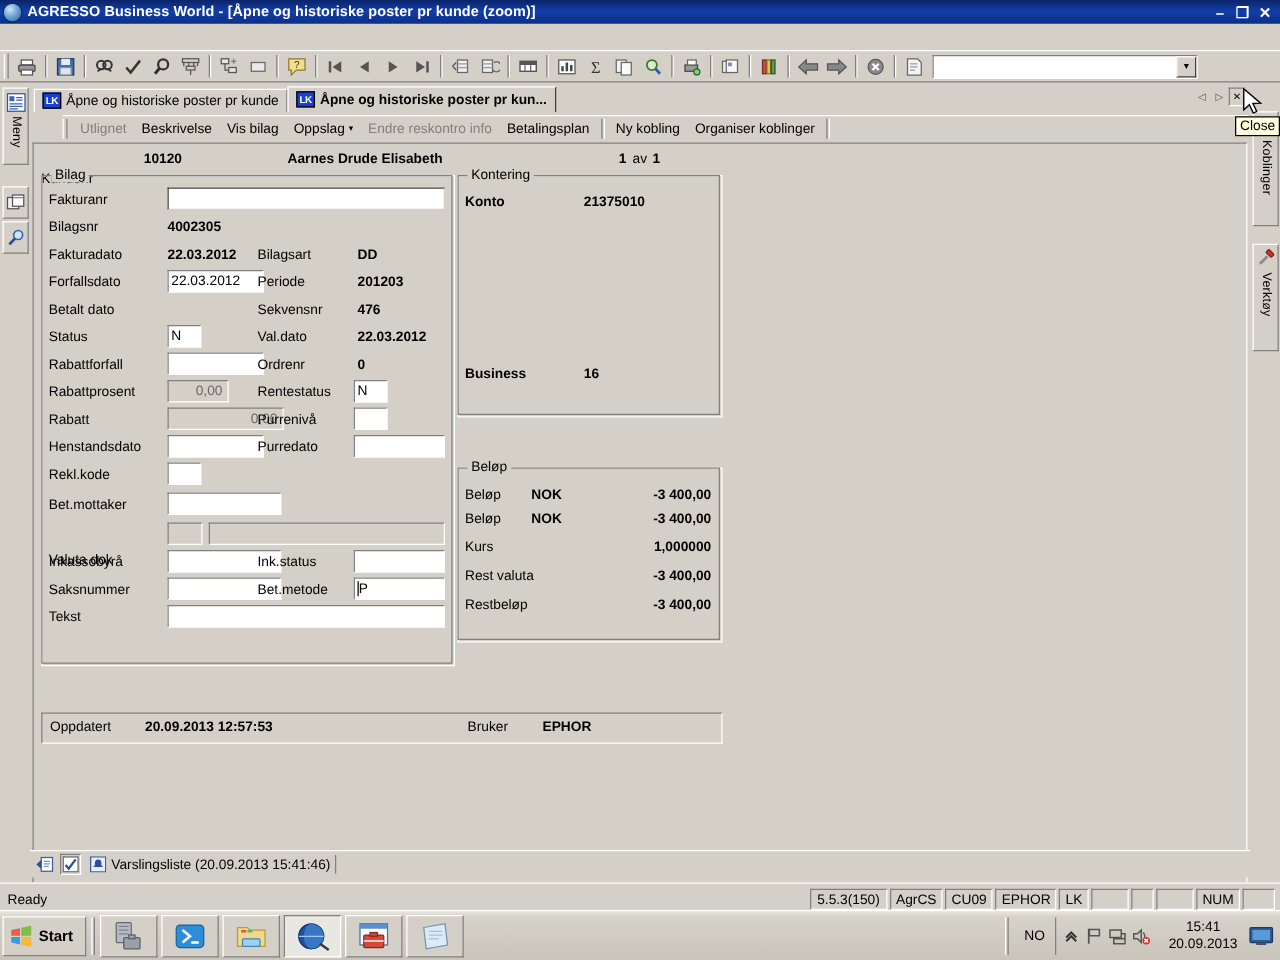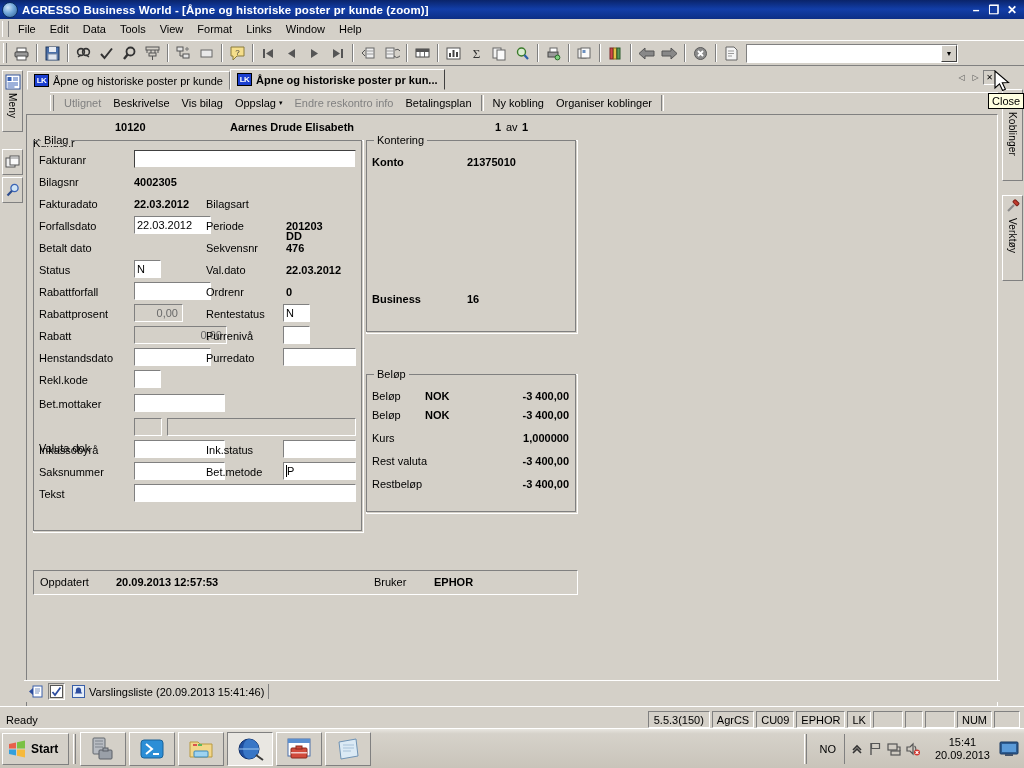--- a/index.html
+++ b/index.html
@@ -241,32 +241,20 @@
   <div class="titlebar">
     <div class="tb-icon"></div>
     <div class="tb-text">AGRESSO Business World - [Åpne og historiske poster pr kunde (zoom)]</div>
     <div class="tb-btns">
       <div class="tb-btn flat">–</div>
       <div class="tb-btn flat">❐</div>
       <div class="tb-btn flat">✕</div>
     </div>
   </div>
 
-  <div class="menubar">
-    <div class="grip"></div>
-    <div class="menu-item">File</div>
-    <div class="menu-item">Edit</div>
-    <div class="menu-item">Data</div>
-    <div class="menu-item">Tools</div>
-    <div class="menu-item">View</div>
-    <div class="menu-item">Format</div>
-    <div class="menu-item">Links</div>
-    <div class="menu-item">Window</div>
-    <div class="menu-item">Help</div>
-  </div>
 
   <div class="toolbar">
     <div class="tb-grip"></div>
 
     <div class="tbtn">
       <svg width="17" height="17" viewBox="0 0 17 17">
           <rect x="4" y="3" width="9" height="4" fill="#fff" stroke="#555"></rect>
           <rect x="2" y="7" width="13" height="5" rx="1" fill="#9a9a9a" stroke="#444"></rect>
           <rect x="4" y="11" width="9" height="4" fill="#fff" stroke="#555"></rect>
         </svg>
@@ -617,21 +605,21 @@
       <div class="fld" style="left:107px; top:347px; width:91px;">
         <span></span>
       </div>
 
       <span class="lbl" style="left:12px; top:373px;">Tekst</span>
       <div class="fld" style="left:107px; top:369px; width:222px;">
         <span></span>
       </div>
 
       <span class="lbl" style="left:179px; top:83px;">Bilagsart</span>
-      <span class="val" style="left:259px; top:83px;margin-top:32px;">DD</span>
+      <span class="val" style="left:259px; top:83px;">DD</span>
 
       <span class="lbl" style="left:179px; top:105px;">Periode</span>
       <span class="val" style="left:259px; top:105px;">201203</span>
 
       <span class="lbl" style="left:179px; top:127px;">Sekvensnr</span>
       <span class="val" style="left:259px; top:127px;">476</span>
 
       <span class="lbl" style="left:179px; top:149px;">Val.dato</span>
       <span class="val" style="left:259px; top:149px;">22.03.2012</span>
 

